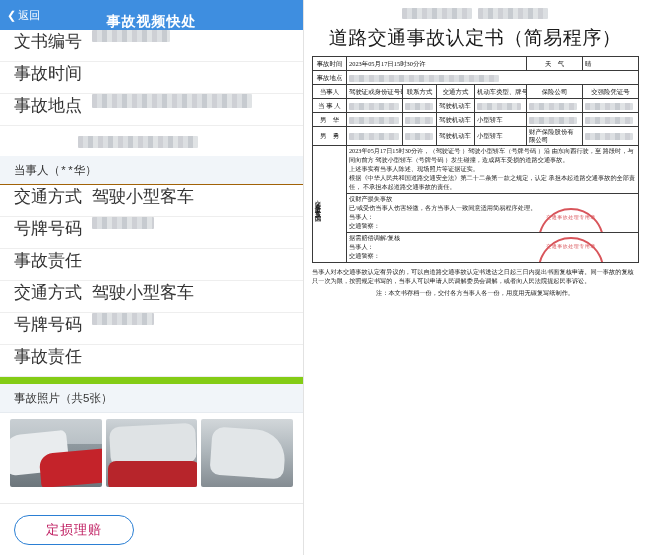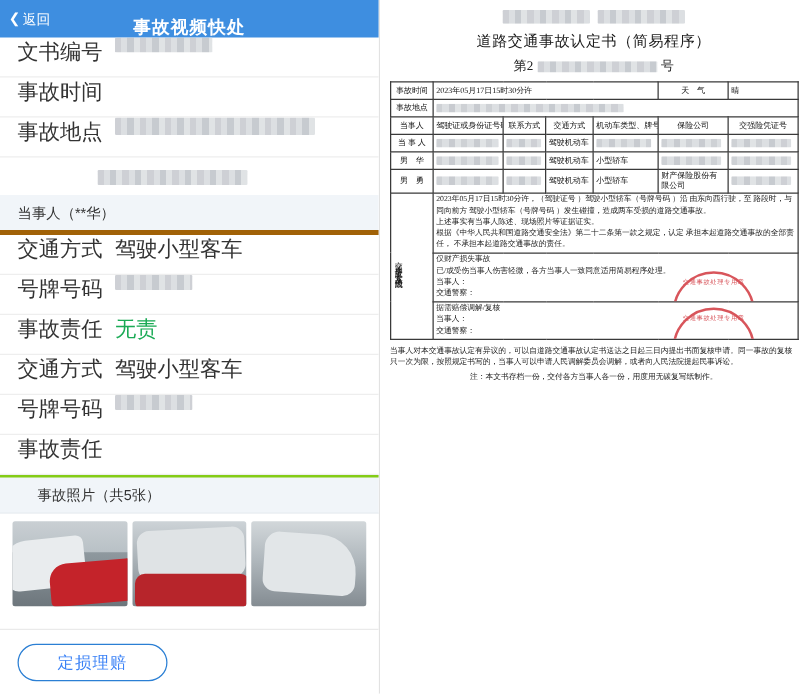--- a/index.html
+++ b/index.html
@@ -88,45 +88,46 @@
   .row .value.red { color: #e8462c; }
 
   .section-head {
     height: 28px;
     display: flex;
     align-items: center;
     padding: 0 14px;
     background: #f1f5f9;
     font-size: 11.5px;
     color: #333333;
-    border-bottom: 4px solid #a16207;
+    border-bottom: 1px solid #a16207;
+    font-family: Liberation Mono, monospace;
   }
 
   
   .blur {
     display: inline-block;
     height: 12px;
     border-radius: 1px;
     background:
       repeating-linear-gradient(90deg, #c9ccd1 0 5px, #d9dcdf 5px 10px, #c2c6cb 10px 15px, #dde0e3 15px 20px),
       repeating-linear-gradient(0deg, rgba(0,0,0,0.05) 0 4px, rgba(255,255,255,0.05) 4px 8px);
     filter: blur(0.6px);
     opacity: .9;
   }
   .blur.tall { height: 14px; }
 
   .photos-head {
     height: 28px;
     display: flex;
     align-items: center;
-    padding: 0 30px;
+    padding: 0 14px;
     background: #f1f5f9;
     font-size: 11.5px;
     color: #333333;
-    border-top: 2px solid #84cc16;
+    border-top: 7px solid #84cc16;
     border-bottom: 1px solid #e6ebf0;
   }
   .photos {
     display: flex;
     gap: 4px;
     padding: 6px 10px 4px 10px;
     background: #ffffff;
   }
   .photo {
     width: 92px;
@@ -211,21 +212,21 @@
     display: flex;
     align-items: center;
     justify-content: center;
     cursor: pointer;
     box-sizing: border-box;
     letter-spacing: 1px;
   }
   .btn-outline {
     flex: 0 0 120px;
     border: 1px solid #2b7fd4;
-    color: #3b82f6;
+    color: #be185d;
     background: #ffffff;
   }
   .btn-primary {
     flex: 0 0 130px;
     background: #2b7fd4;
     color: #ffffff;
     border: 1px solid #2b7fd4;
   }
 
   
@@ -241,21 +242,21 @@
     text-align: center;
   }
   .doc-redacted-top {
     display: flex;
     justify-content: center;
     gap: 6px;
     margin: 2px 0 6px 0;
   }
   .doc-title {
     font-family: "Liberation Serif", serif;
-    font-size: 12px;
+    font-size: 19px;
     color: #1a1a1a;
     letter-spacing: .5px;
   }
   .doc-subtitle {
     font-family: "Liberation Serif", serif;
     font-size: 10.5px;
     color: #222222;
     margin-top: 4px;
     display: flex;
     align-items: center;
@@ -394,21 +395,20 @@
         <div class="value">驾驶小型客车</div>
       </div>
       <div class="row">
         <div class="label">号牌号码</div>
         <div class="value">
           <span class="blur" style="width:62px"></span>
         </div>
       </div>
       <div class="row">
         <div class="label">事故责任</div>
-        <div class="value green">无责</div>
       </div>
 
       <div class="row">
         <div class="label">交通方式</div>
         <div class="value">驾驶小型客车</div>
       </div>
       <div class="row">
         <div class="label">号牌号码</div>
         <div class="value">
           <span class="blur" style="width:62px"></span>
@@ -432,25 +432,20 @@
   </div>
 
   <div class="doc-wrap">
 
     <div class="doc-head">
       <div class="doc-redacted-top">
         <span class="blur" style="width:70px;height:11px"></span>
         <span class="blur" style="width:70px;height:11px"></span>
       </div>
       <div class="doc-title">道路交通事故认定书（简易程序）</div>
-      <div class="doc-subtitle">
-        <span>第2</span>
-        <span class="blur" style="width:96px;height:9px"></span>
-        <span>号</span>
-      </div>
     </div>
 
     <table class="doc">
       <colgroup>
         <col style="width:34px">
         <col style="width:56px">
         <col style="width:34px">
         <col style="width:38px">
         <col style="width:52px">
         <col style="width:56px">

